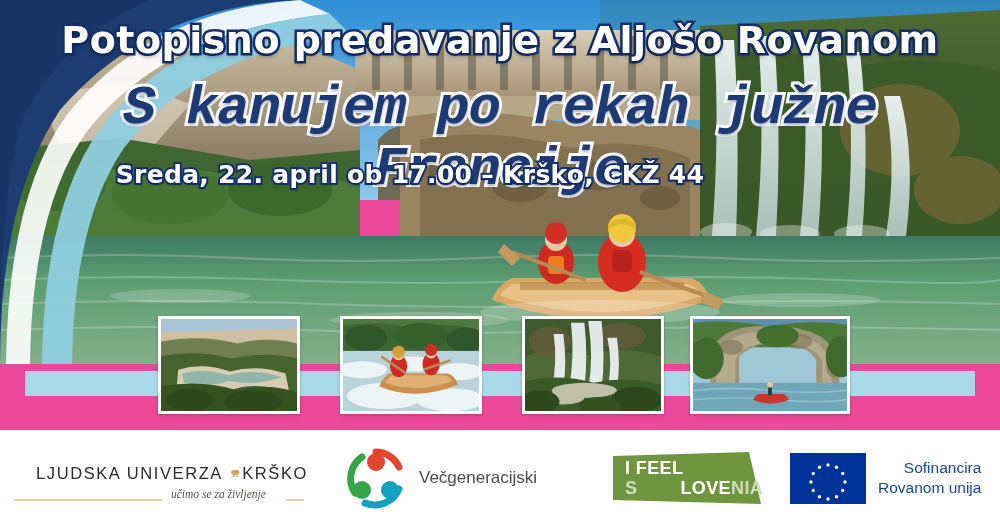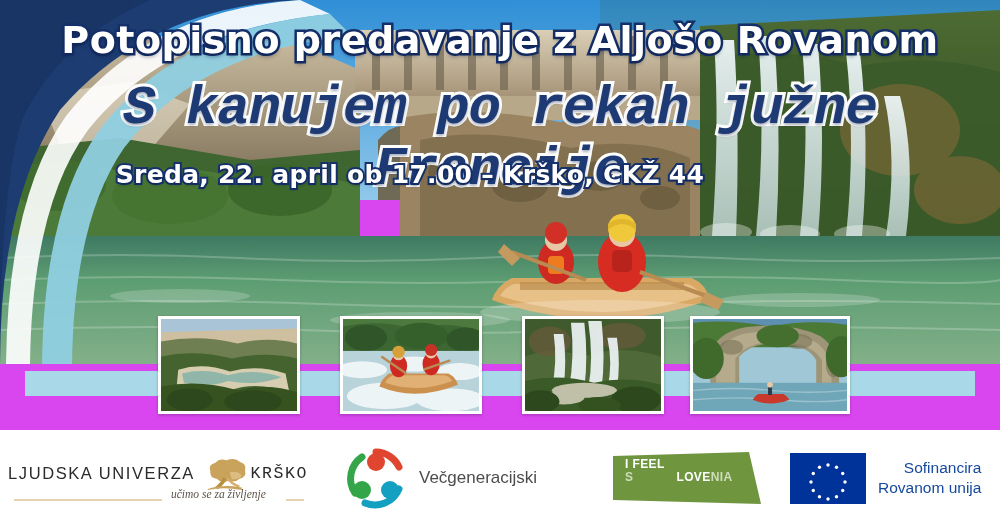--- a/index.html
+++ b/index.html
@@ -8,21 +8,21 @@
     background: #ffffff;
   }
   body {
     font-family: "Liberation Sans", sans-serif;
   }
   #poster {
     position: relative;
     width: 1000px;
     height: 525px;
     overflow: hidden;
-    background: #d946ef;
+    background: #ec4899;
   }
 
   
   .hero {
     position: absolute;
     left: 0; top: 0;
     width: 1000px; height: 364px;
     overflow: hidden;
   }
   .hero-svg { display: block; width: 1000px; height: 364px; }
@@ -135,24 +135,25 @@
     width: 300px; height: 30px;
     display: flex;
     align-items: center;
   }
   .lu-word-left {
     font-family: "Liberation Sans", sans-serif;
     font-size: 16.5px;
     letter-spacing: 1.6px;
     color: #2b2b2b;
     white-space: nowrap;
+    margin-left: 28px;
   }
   .lu-tree { width: 56px; height: 42px; margin: 0 2px 0 6px; }
   .lu-word-right {
-    font-family: Liberation Mono, monospace;
+    font-family: Liberation Sans, sans-serif;
     font-size: 16.5px;
     letter-spacing: 1.6px;
     color: #2b2b2b;
     white-space: nowrap;
   }
   .lu-rule {
     position: absolute;
     left: 6px; top: 50px;
     width: 290px; height: 12px;
   }
@@ -190,21 +191,21 @@
     position: absolute;
     left: 613px; top: 22px;
     width: 148px; height: 52px;
   }
   .ifs-shape { position: absolute; inset: 0; }
   .ifs-text {
     position: absolute;
     left: 12px; top: 6px;
     font-family: "Liberation Sans", sans-serif;
     font-weight: bold;
-    font-size: 12px;
+    font-size: 18px;
     line-height: 1.12;
     letter-spacing: .4px;
   }
   .ifs-l1 { color: #ffffff; display: block; }
   .ifs-l2 { display: block; }
   .ifs-dim { color: #cfdcbb; }
   .ifs-bright { color: #ffffff; padding-left: 43px; }
 
   
   .logo-eu {

